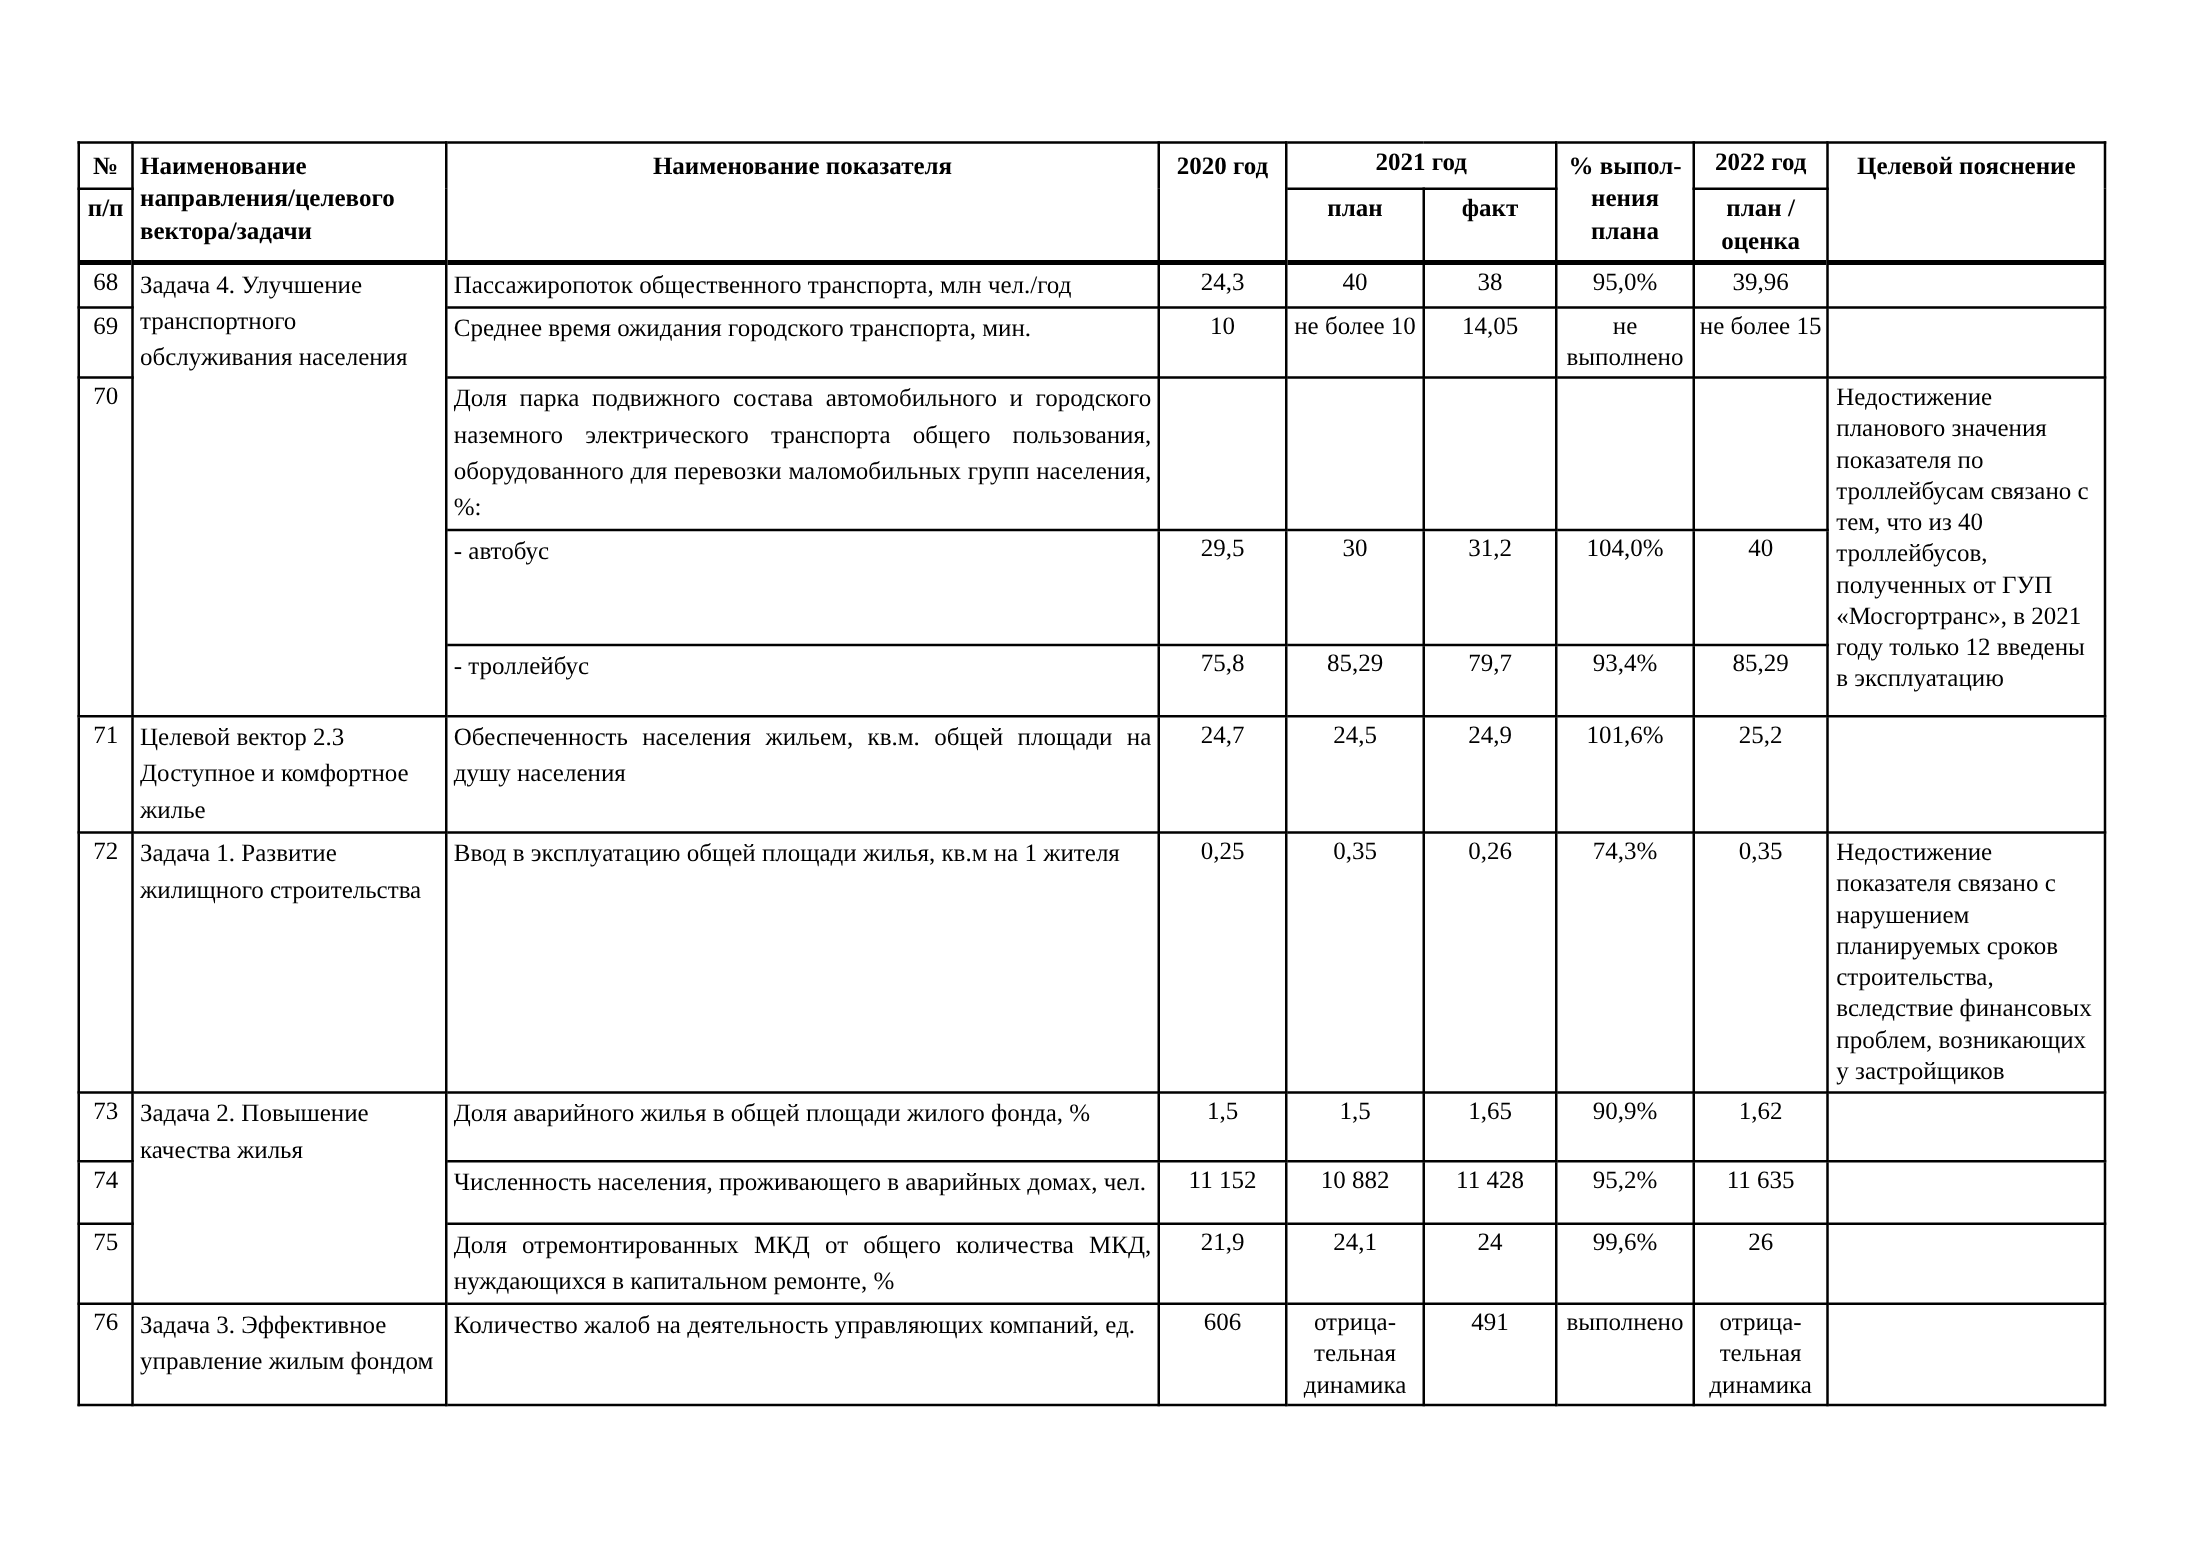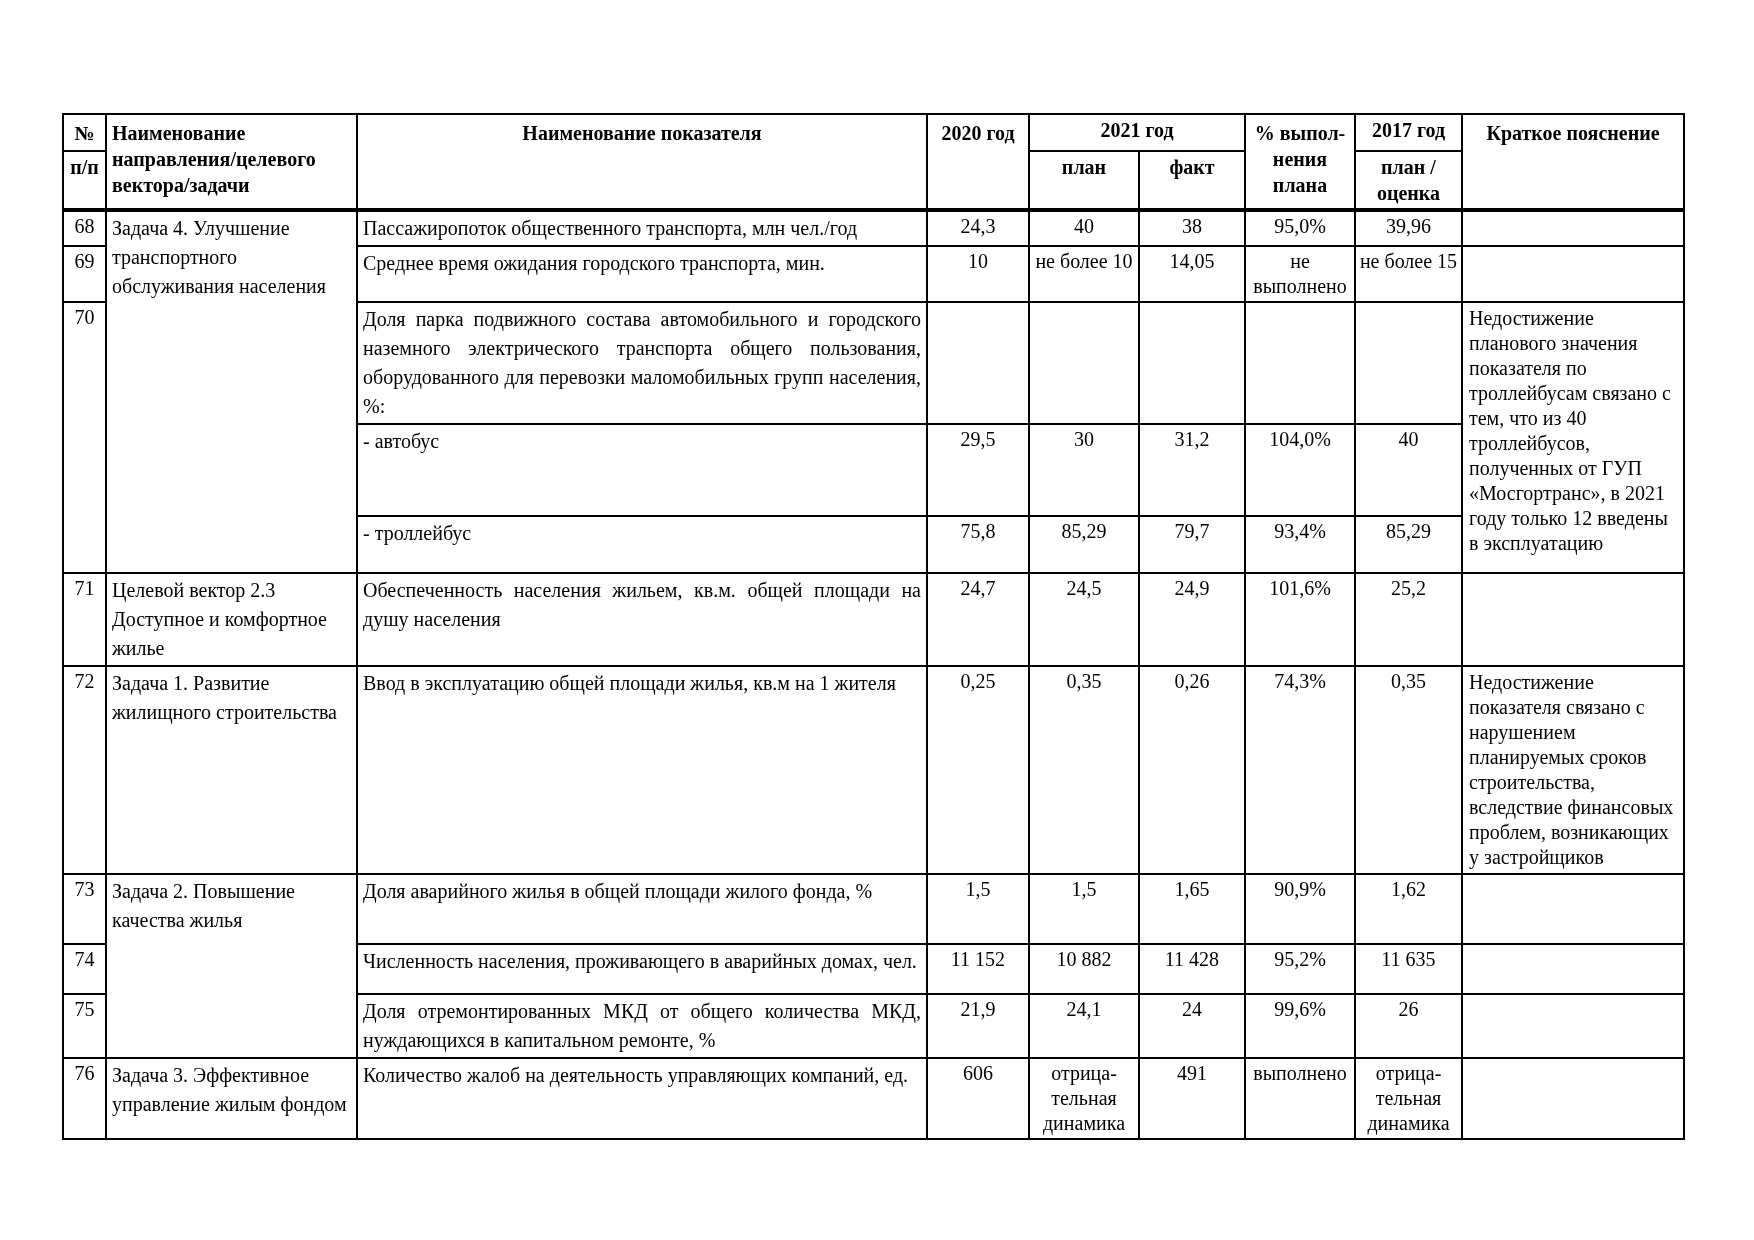--- a/index.html
+++ b/index.html
@@ -28,21 +28,21 @@
   
   tr.h1  { height:37px; }
   tr.h2  { height:55px; }
   tr.r68 { height:28px; }
   tr.r69 { height:48px; }
   tr.r70 { height:108px; }
   tr.r70a{ height:92px; }
   tr.r70b{ height:57px; }
   tr.r71 { height:75px; }
   tr.r72 { height:178px; }
-  tr.r73 { height:70px;border-radius:16px; }
+  tr.r73 { height:55px;border-radius:16px; }
   tr.r74 { height:50px; }
   tr.r75 { height:50px; }
   tr.r76 { height:72px; }
 </style>
 </head>
 <body>
 
 <div class="page">
   <table class="ind">
     <colgroup>
@@ -58,22 +58,22 @@
     </colgroup>
     <tbody>
 
       <tr class="h1">
         <td class="h vtop">№</td>
         <td class="h vtop left hsep" rowspan="2">Наименование направления/целевого вектора/задачи</td>
         <td class="h vtop hsep" rowspan="2">Наименование показателя</td>
         <td class="h vtop hsep" rowspan="2">2020 год</td>
         <td class="h" colspan="2">2021 год</td>
         <td class="h vtop hsep" rowspan="2">% выпол-нения плана</td>
-        <td class="h">2017 год</td>
-        <td class="h vtop hsep" rowspan="2">Краткое пояснение</td>
+        <td class="h">2022 год</td>
+        <td class="h vtop hsep" rowspan="2">Целевой пояснение</td>
       </tr>
 
       <tr class="h2">
         <td class="h hsep">п/п</td>
         <td class="h hsep">план</td>
         <td class="h hsep">факт</td>
         <td class="h hsep">план / оценка</td>
       </tr>
 
       <tr class="r68">

